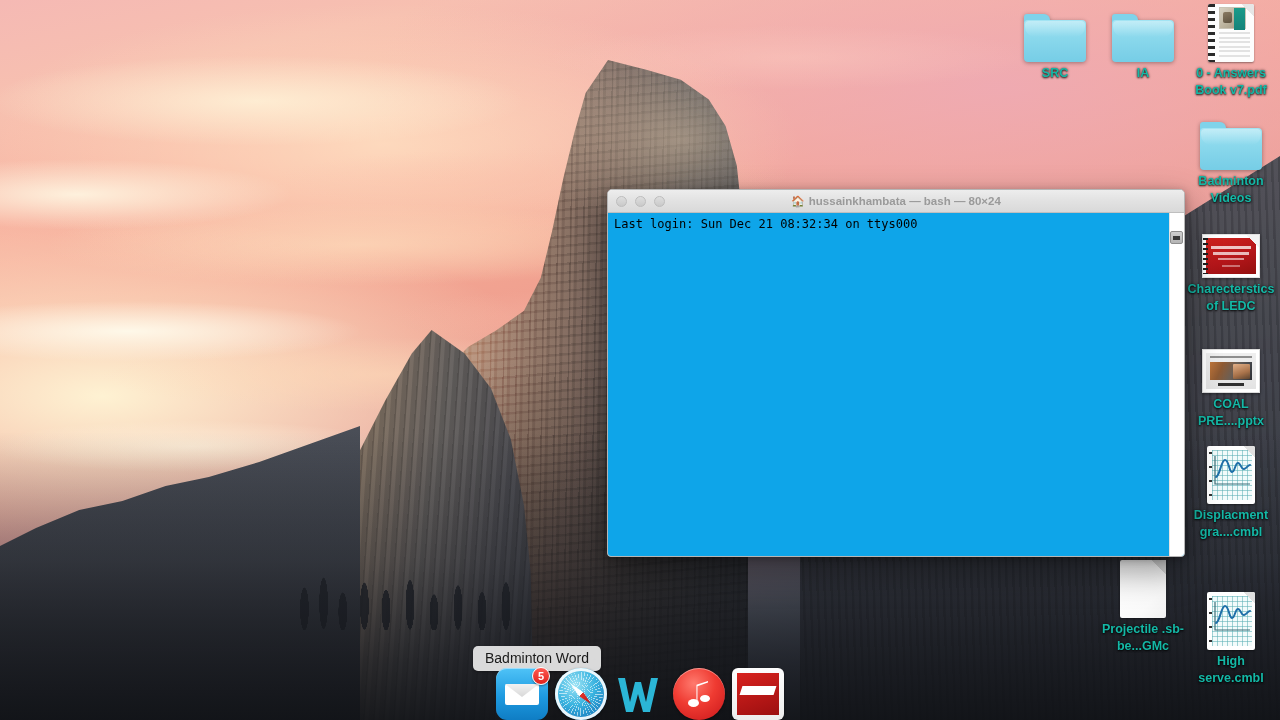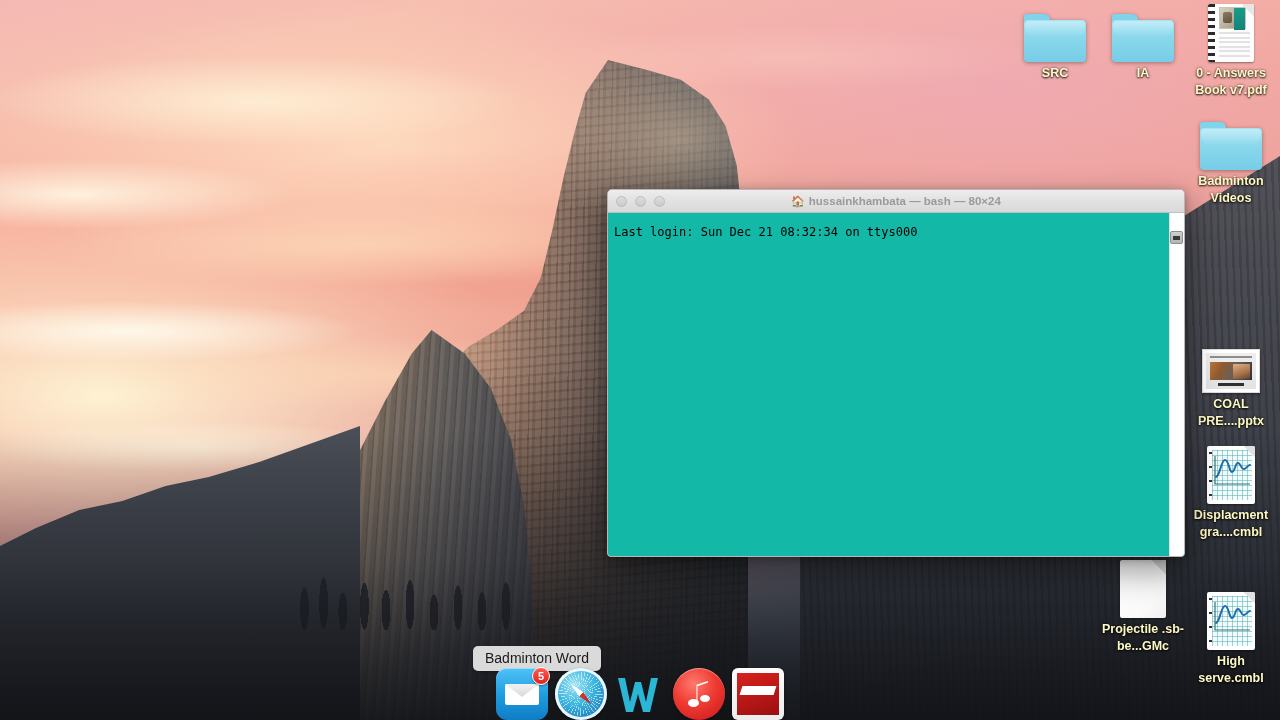--- a/index.html
+++ b/index.html
@@ -155,21 +155,21 @@
   .icon-grid { position:absolute; inset:0; pointer-events:none; }
   .desk-icon {
     position:absolute;
     width:96px;
     display:flex; flex-direction:column; align-items:center;
     pointer-events:auto; cursor:default;
   }
   .icon-art { width:64px; height:60px; position:relative; display:flex; align-items:flex-end; justify-content:center; }
   .icon-label {
     margin-top:3px;
-    font-size:12.5px; font-weight:bold; color:#fef9c3;
+    font-size:12.5px; font-weight:bold; color:#14b8a6;
     text-align:center; line-height:17px;
     text-shadow:0 1px 2px rgba(0,0,0,0.85), 0 0 3px rgba(0,0,0,0.6);
     word-wrap:break-word; width:90px;
   }
 
   
   .folder { width:62px; height:48px; position:relative; filter:drop-shadow(0 1px 2px rgba(0,0,0,0.35)); }
   .folder .tab {
     position:absolute; left:0; top:0; width:26px; height:9px;
     background:#7fd3ea; border-radius:3px 6px 0 0;
@@ -334,22 +334,22 @@
         border:1px solid #bdbdbd; }
   .term-title {
     position:absolute; left:0; right:0; text-align:center;
     font-size:11.5px; color:#9a9a9a; font-weight:bold;
     font-family:"Liberation Sans", sans-serif;
     display:flex; align-items:center; justify-content:center; gap:4px;
     pointer-events:none;
   }
   .home-glyph { font-size:11px; color:#b08b5e; line-height:1; }
   .term-body {
-    flex:1; position:relative; background:#14b8a6;
-    padding:12px 6px 0 6px; overflow:hidden;
+    flex:1; position:relative; background:#0ea5e9;
+    padding:4px 6px 0 6px; overflow:hidden;
   }
   .term-line {
     font-family:"DejaVu Sans Mono", monospace;
     font-size:12px; line-height:15px; color:#000000;
     white-space:pre;
   }
   .cursor-block {
     display:inline-block; width:7px; height:12px;
     border:1px solid #000; vertical-align:-2px; margin-left:1px;
     background:transparent;
@@ -545,20 +545,35 @@
       <div class="icon-art">
         <div class="folder">
             <div class="tab"></div>
             <div class="body"></div>
             <div class="gloss"></div>
           </div>
       </div>
       <div class="icon-label">Badminton Videos</div>
     </div>
 
+    <div class="desk-icon" style="left:1183px; top:218px;">
+      <div class="icon-art">
+        <div class="pptred">
+          <div class="slide">
+              <div class="t1"></div>
+              <div class="t2"></div>
+              <div class="t3"></div>
+              <div class="t4"></div>
+            </div>
+          <div class="spiralL"></div>
+          <div class="dogear"></div>
+        </div>
+      </div>
+      <div class="icon-label">Charecterstics of LEDC</div>
+    </div>
 
     <div class="desk-icon" style="left:1183px; top:333px;">
       <div class="icon-art">
         <div class="pptphoto">
           <div class="slide">
               <div class="hdr"></div>
               <div class="ph"></div>
               <div class="cap"></div>
             </div>
         </div>

